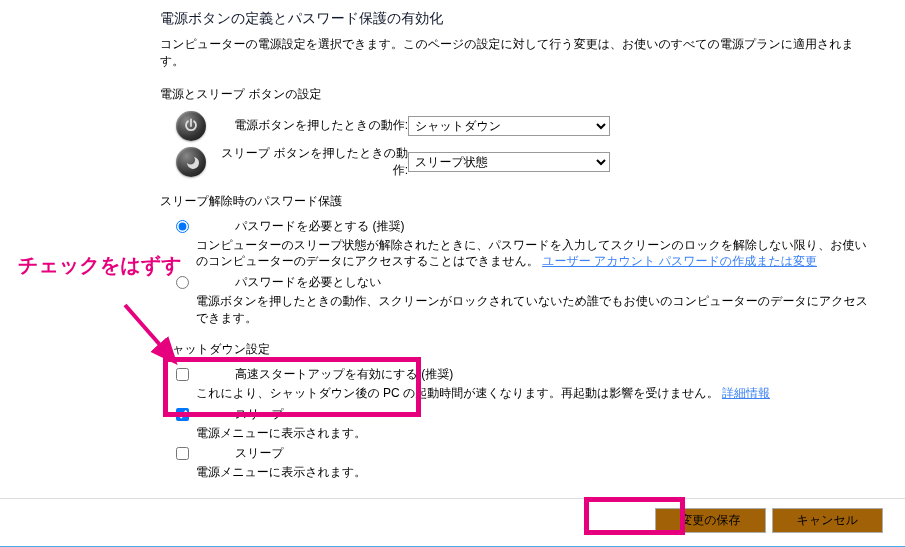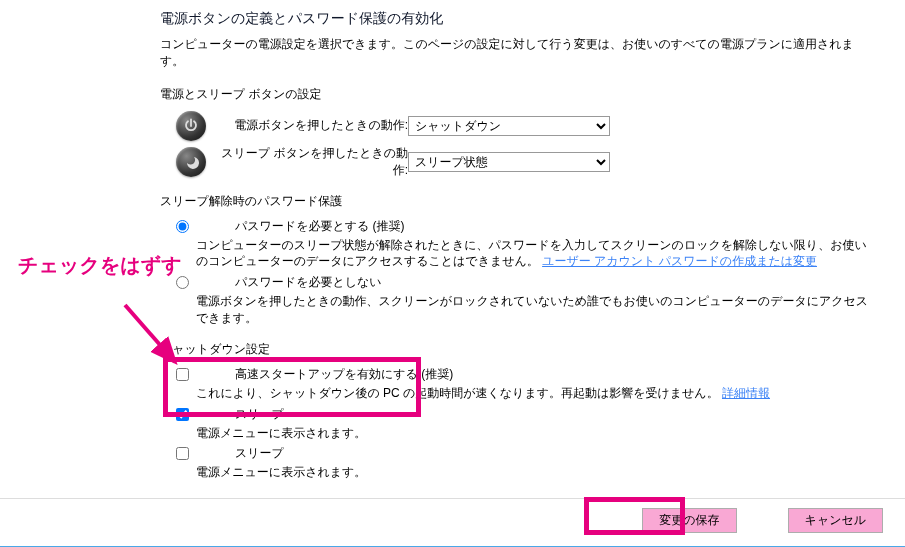--- a/index.html
+++ b/index.html
@@ -85,27 +85,26 @@
       cursor: pointer;
     }
     .bottom-bar {
       position: absolute;
       right: 22px;
       bottom: 14px;
       display:flex;
       gap:6px;
     }
     .btn {
-      padding: 3px 16px;
+      padding: 3px 24px;
       font-family: inherit;
       font-size: 12px;
-      background: #f9a8d4;
+      background: #a16207;
       border: 1px solid #adadad;
       cursor: pointer;
-      margin-left: 45px;
     }
     .hr-line{
       position:absolute;
       left:0; right:0; bottom:48px;
       border-top:1px solid #ddd;
     }
     .bottom-border{
       position:absolute;
       left:0;right:0;bottom:0;
       height:0;

